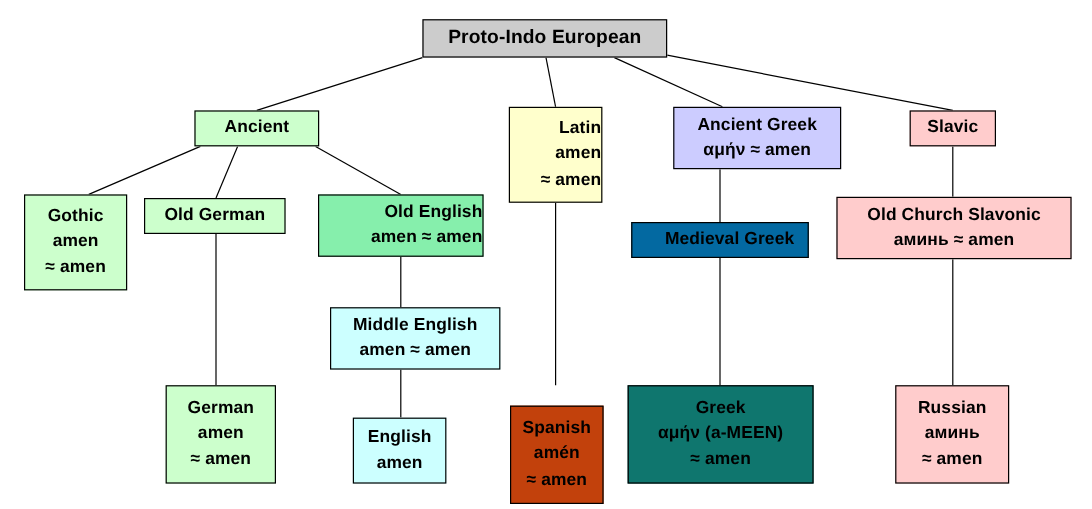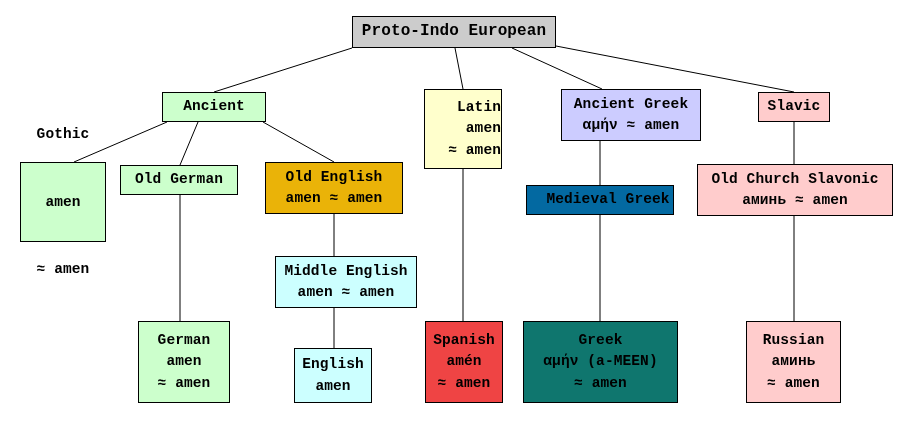--- a/index.html
+++ b/index.html
@@ -6,21 +6,21 @@
     margin: 0;
     padding: 0;
     background: #ffffff;
   }
   #canvas {
     position: relative;
     width: 910px;
     height: 424px;
     background: #ffffff;
     overflow: hidden;
-    font-family: Liberation Mono, monospace;
+    font-family: Liberation Sans, sans-serif;
   }
   #edges {
     position: absolute;
     left: 0;
     top: 0;
     width: 910px;
     height: 424px;
     pointer-events: none;
   }
   .node {
@@ -79,29 +79,29 @@
       <span class="line">amen</span>
       <span class="line">≈ amen</span>
     </div>
     <div class="node" style="left: 532px; top: 89px; width: 140px; height: 52px; background: rgb(204, 204, 255); border-color: rgb(0, 0, 0); margin-left: 29px;">
       <span class="line">Ancient Greek</span>
       <span class="line">αμήν ≈ amen</span>
     </div>
     <div class="node" style="left: 758px; top: 92px; width: 72px; height: 30px; background: rgb(255, 204, 204); border-color: rgb(0, 0, 0); text-align: right;">
       <span class="line">Slavic</span>
     </div>
-    <div class="node" style="left: 20px; top: 162px; width: 86px; height: 80px; background: rgb(204, 255, 204); border-color: rgb(0, 0, 0); gap: 46px;">
+    <div class="node" style="left: 20px; top: 162px; width: 86px; height: 80px; background: rgb(204, 255, 204); border-color: rgb(0, 0, 0);">
       <span class="line">Gothic</span>
       <span class="line">amen</span>
       <span class="line">≈ amen</span>
     </div>
     <div class="node" style="left: 120px; top: 165px; width: 118px; height: 30px; background: rgb(204, 255, 204); border-color: rgb(0, 0, 0);">
       <span class="line">Old German</span>
     </div>
-    <div class="node" style="left: 265px; top: 162px; width: 138px; height: 52px; background: #eab308; border-color: rgb(0, 0, 0);">
+    <div class="node" style="left: 265px; top: 162px; width: 138px; height: 52px; background: #86efac; border-color: rgb(0, 0, 0); align-items: flex-end;">
       <span class="line">Old English</span>
       <span class="line">amen ≈ amen</span>
     </div>
     <div class="node" style="left: 526px; top: 185px; width: 148px; height: 30px; background: #0369a1; border-color: rgb(0, 0, 0); padding-left: 16px;">
       <span class="line">Medieval Greek</span>
     </div>
     <div class="node" style="left: 697px; top: 164px; width: 196px; height: 52px; background: rgb(255, 204, 204); border-color: rgb(0, 0, 0);">
       <span class="line">Old Church Slavonic</span>
       <span class="line">аминь ≈ amen</span>
     </div>
@@ -111,21 +111,21 @@
     </div>
     <div class="node" style="left: 138px; top: 321px; width: 92px; height: 82px; background: rgb(204, 255, 204); border-color: rgb(0, 0, 0);">
       <span class="line">German</span>
       <span class="line">amen</span>
       <span class="line">≈ amen</span>
     </div>
     <div class="node" style="left: 294px; top: 348px; width: 78px; height: 55px; background: rgb(204, 255, 255); border-color: rgb(0, 0, 0);">
       <span class="line">English</span>
       <span class="line">amen</span>
     </div>
-    <div class="node" style="left: 425px; top: 321px; width: 78px; height: 82px; background: #ef4444; border-color: rgb(0, 0, 0);">
+    <div class="node" style="left: 425px; top: 338px; width: 78px; height: 82px; background: #c2410c; border-color: rgb(0, 0, 0);">
       <span class="line">Spanish</span>
       <span class="line">amén</span>
       <span class="line">≈ amen</span>
     </div>
     <div class="node" style="left: 523px; top: 321px; width: 155px; height: 82px; background: #0f766e; border-color: rgb(0, 0, 0);">
       <span class="line">Greek</span>
       <span class="line">αμήν (a-MEEN)</span>
       <span class="line">≈ amen</span>
     </div>
     <div class="node" style="left: 746px; top: 321px; width: 95px; height: 82px; background: rgb(255, 204, 204); border-color: rgb(0, 0, 0);">

